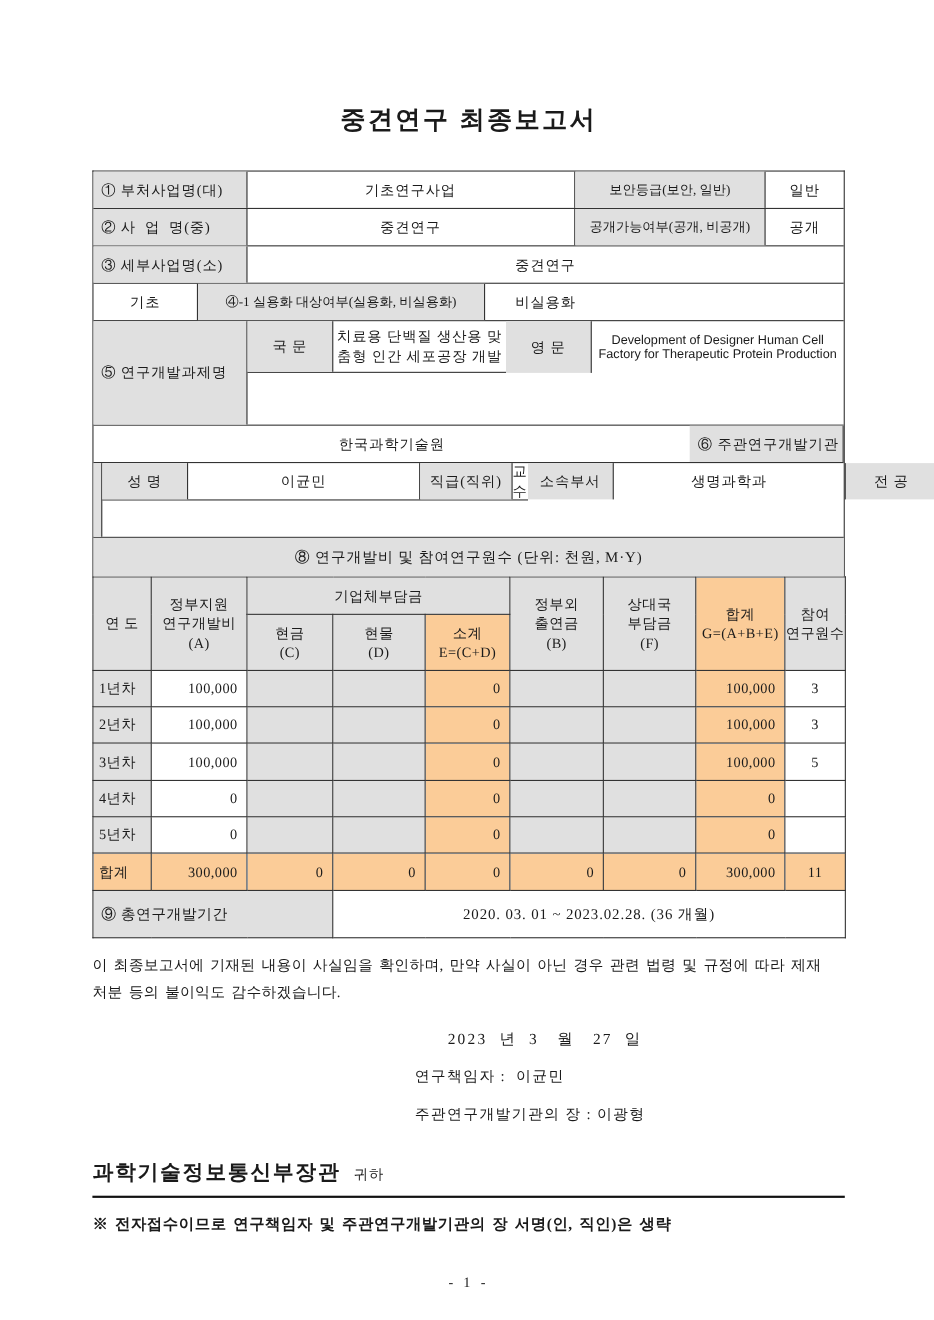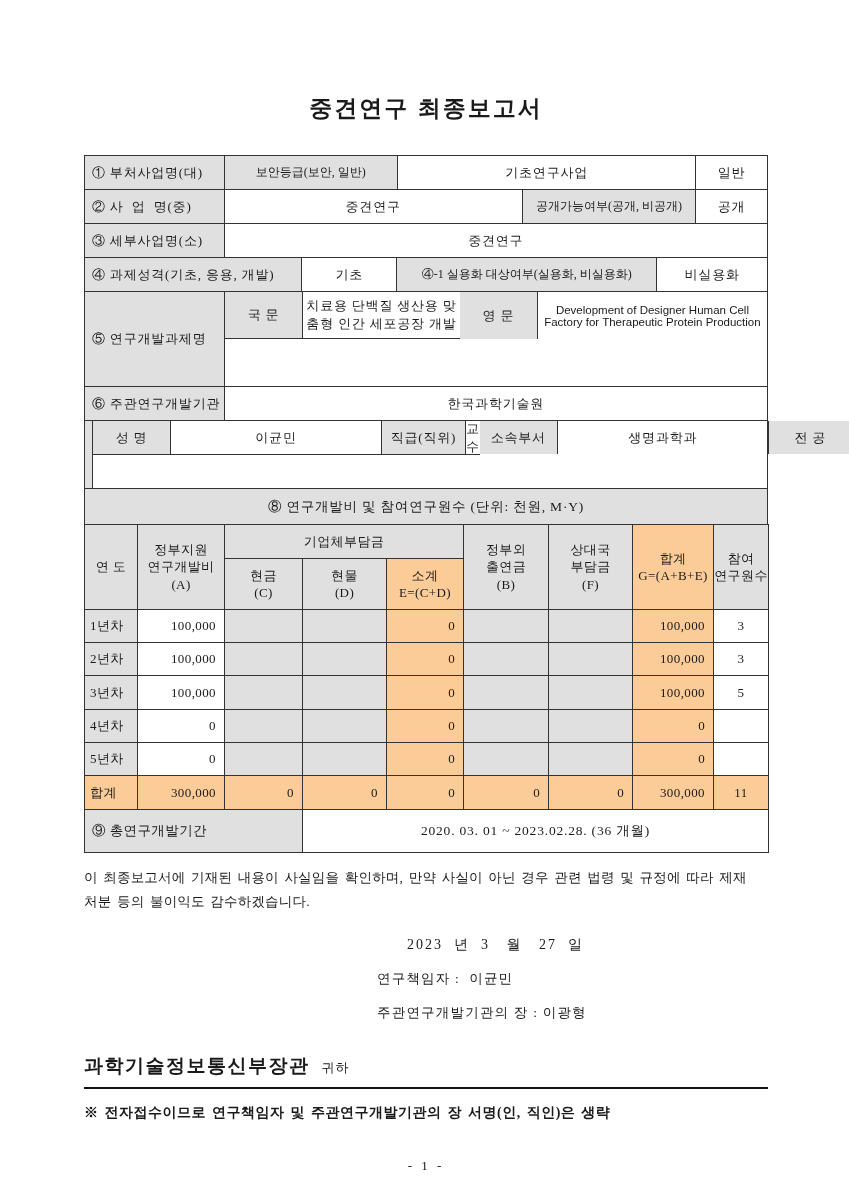--- a/index.html
+++ b/index.html
@@ -58,61 +58,60 @@
 <body>
 
 <div class="page">
 
   <h1 class="doc-title">중견연구 최종보고서</h1>
 
   <div class="tbl">
 
     <div class="trow" style="height:34px">
       <div class="cell lab" style="width:140px">① 부처사업명(대)</div>
+      <div class="cell" style="width:299px">기초연구사업</div>
       <div class="cell tight" style="width:174px;background:#e0e0e0">보안등급(보안, 일반)</div>
-      <div class="cell" style="width:299px">기초연구사업</div>
       <div class="cell last" style="width:71px">일반</div>
     </div>
 
     <div class="trow" style="height:34px">
       <div class="cell lab" style="width:140px">② 사  업  명(중)</div>
       <div class="cell" style="width:299px">중견연구</div>
       <div class="cell tight" style="width:174px;background:#e0e0e0">공개가능여부(공개, 비공개)</div>
       <div class="cell last" style="width:71px">공개</div>
     </div>
 
     <div class="trow" style="height:34px">
       <div class="cell lab" style="width:140px">③ 세부사업명(소)</div>
       <div class="cell last" style="width:544px">중견연구</div>
     </div>
 
     <div class="trow" style="height:34px">
-      <div class="cell lab" style="width:218px">④ 과제성격(기초, 응용, 개발)</div>
       <div class="cell" style="width:95px">기초</div>
       <div class="cell tight" style="width:261px;background:#e0e0e0">④-1 실용화 대상여부(실용화, 비실용화)</div>
       <div class="cell last" style="width:110px">비실용화</div>
     </div>
 
     <div class="trow" style="height:95px">
       <div class="cell lab" style="width:140px">⑤ 연구개발과제명</div>
       <div class="stack">
         <div class="subrow" style="height:47px">
           <div class="cell sub" style="width:78px">국 문</div>
           <div class="cell last" style="flex:1">치료용 단백질 생산용 맞춤형 인간 세포공장 개발</div>
         </div>
         <div class="subrow lastsub" style="height:47px">
           <div class="cell sub" style="width:78px">영 문</div>
           <div class="cell last en" style="flex:1">Development of Designer Human Cell Factory for Therapeutic Protein Production</div>
         </div>
       </div>
     </div>
 
     <div class="trow" style="height:34px">
+      <div class="cell last" style="width:544px">한국과학기술원</div>
       <div class="cell lab" style="width:140px">⑥ 주관연구개발기관</div>
-      <div class="cell last" style="width:544px">한국과학기술원</div>
     </div>
 
     <div class="trow" style="height:68px">
       <div class="cell lab" style="width:140px">⑦ 최종보고서</div>
       <div class="stack">
         <div class="subrow" style="height:34px">
           <div class="cell sub" style="width:78px">성 명</div>
           <div class="cell" style="width:211px">이균민</div>
           <div class="cell sub" style="width:84px">직급(직위)</div>
           <div class="cell last" style="flex:1">교수</div>

